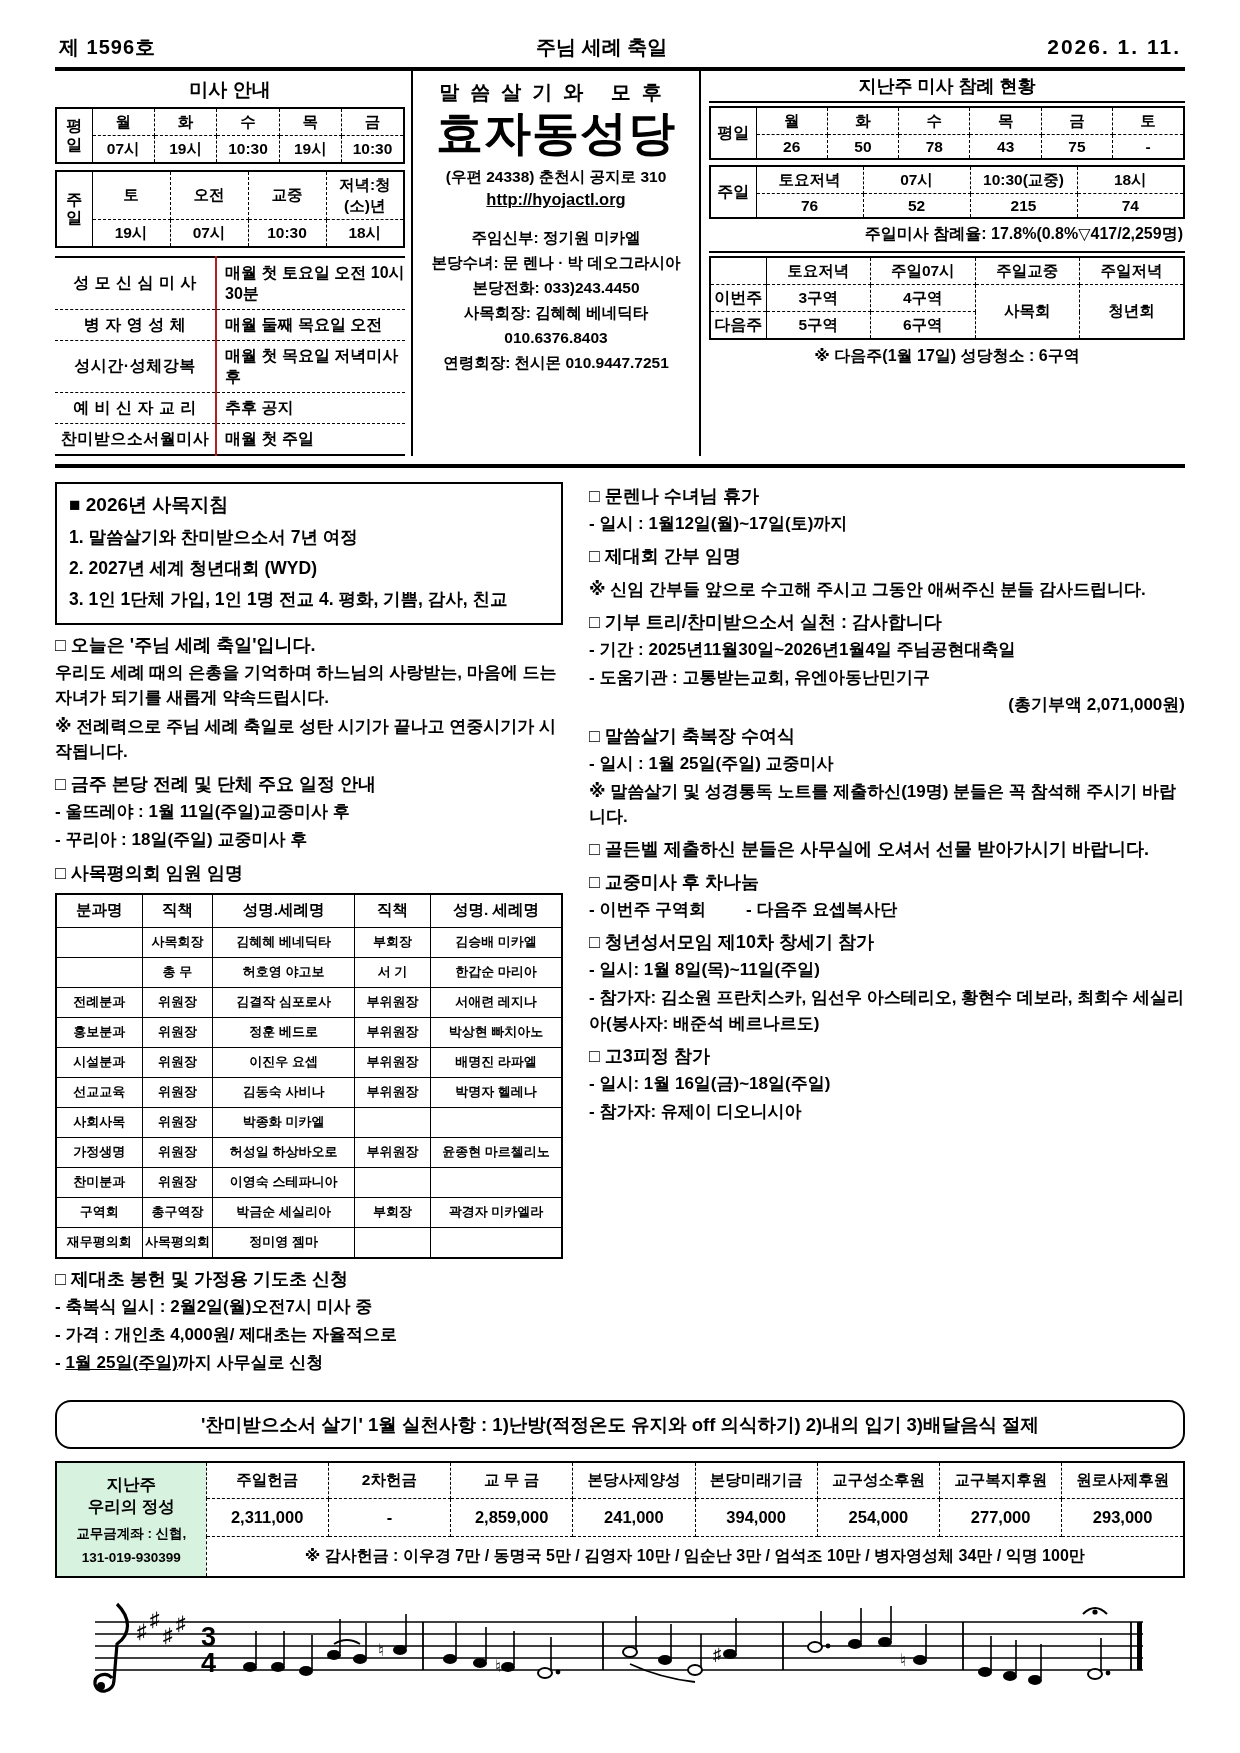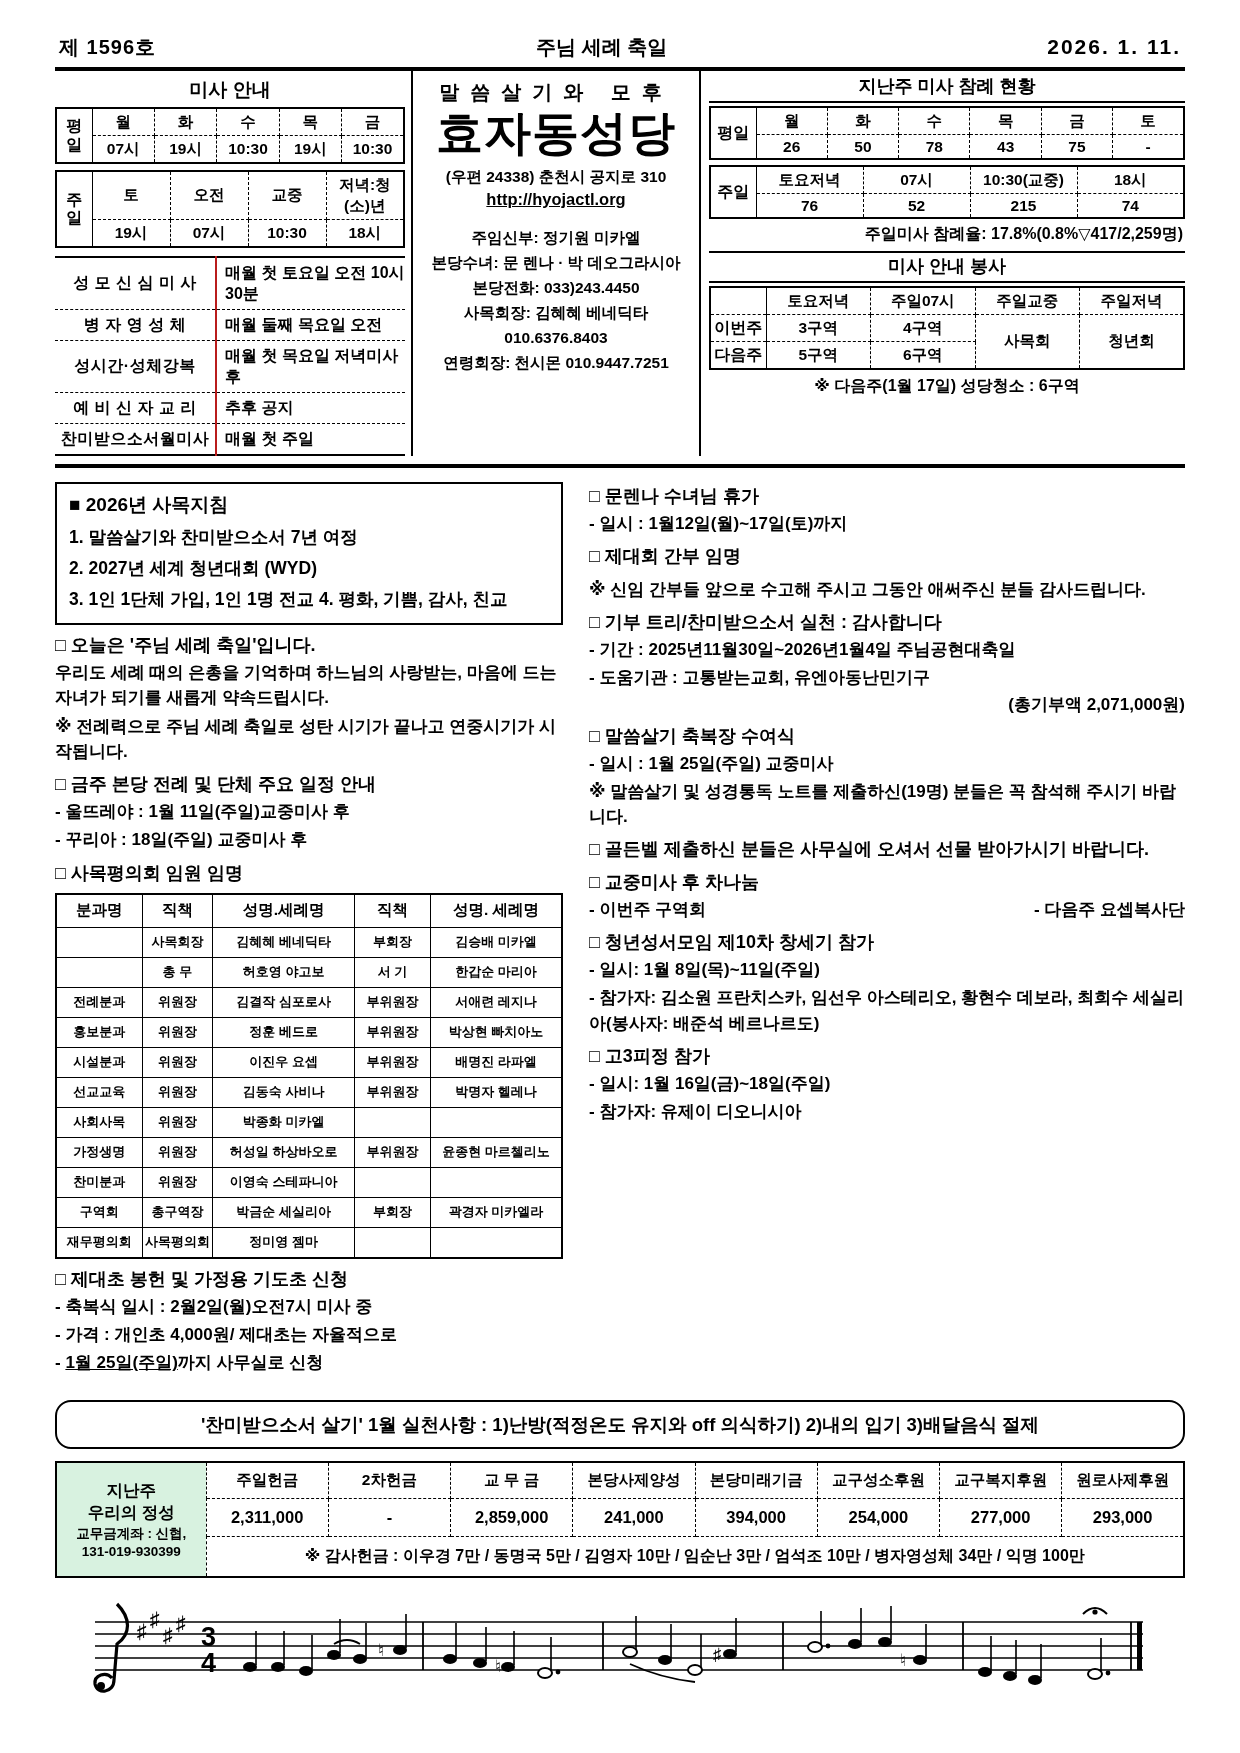--- a/index.html
+++ b/index.html
@@ -55,21 +55,21 @@
 
   .plan { border:2px solid #000; padding:8px 12px 12px; }
   .plan .pt { font-weight:800; font-size:19px; }
   .plan .pi { font-weight:800; font-size:17.5px; margin-top:7px; }
 
   .notice { margin-top:8px; }
   .nt { font-size:18px; font-weight:800; line-height:1.35; }
   .nl { font-size:17px; font-weight:600; line-height:1.48; margin-top:3px; }
   .ul { text-decoration:underline; }
   .tot { text-align:right; font-weight:800; font-size:17px; margin-top:2px; }
-  .tea-row { display:flex; gap:40px;justify-content:space-between; }
+  .tea-row { display:flex; gap:40px; }
 
   table.cn { width:100%; border-collapse:collapse; border:2px solid #000; margin-top:8px; }
   table.cn th, table.cn td { border:1px solid #000; font-size:13px; padding:5.5px 2px; text-align:center; }
   table.cn th { font-weight:800; font-size:15.5px; }
   table.cn td { font-weight:600; }
 
   table.ag { width:100%; border-collapse:collapse; border:2.5px solid #000; margin-top:8px; }
   table.ag th, table.ag td { border:1px solid #000; font-size:16.5px; padding:5.5px 2px; text-align:center; }
   table.ag th { font-weight:800; border-bottom:2px solid #000; letter-spacing:4px; }
   table.ag td { font-weight:600; }
@@ -77,21 +77,21 @@
   
   .pbox { margin-top:24px; border:2.5px solid #000; border-radius:16px; text-align:center;
           font-weight:800; font-size:18.5px; padding:10px 6px; }
 
   
   table.of { width:100%; border-collapse:collapse; border:2.5px solid #000; margin-top:12px; table-layout:fixed; }
   table.of th, table.of td { border:1px dashed #000; text-align:center; }
   table.of .glabel { background:#d8f2e0; width:150px; border-right:1px dashed #000; padding:4px 2px; }
   .gl1 { font-size:16.5px; font-weight:800; }
   .gl2 { font-size:16.5px; font-weight:800; }
-  .gl3, .gl4 { font-size:13.5px; font-weight:600; margin-top:1px; }
+  .gl3, .gl4 { font-size:13.5px; font-weight:600; margin-top:7px; }
   table.of th { font-size:15.5px; font-weight:800; padding:7px 0; }
   table.of td.val { font-size:16.5px; font-weight:600; padding:9px 0; }
   table.of td.thanks { font-size:16px; font-weight:700; padding:9px 4px; }
 
   
   .hymn { margin-top:14px; }
 </style>
 </head>
 <body>
 
@@ -226,21 +226,20 @@
         <tr>
           <td>76</td>
           <td>52</td>
           <td>215</td>
           <td>74</td>
         </tr>
       </tbody>
         </table>
       <div class="rate">주일미사 참례율: 17.8%(0.8%▽417/2,259명)</div>
 
-      <div class="serv-title">미사 안내 봉사</div>
       <div class="tbl-gap" style="height:3px"></div>
       <table class="grid serv">
         <tbody>
             <tr class="days">
           <td class="lbl" style="width:56px"></td>
           <td>토요저녁</td>
           <td>주일07시</td>
           <td>주일교중</td>
           <td>주일저녁</td>
         </tr>

